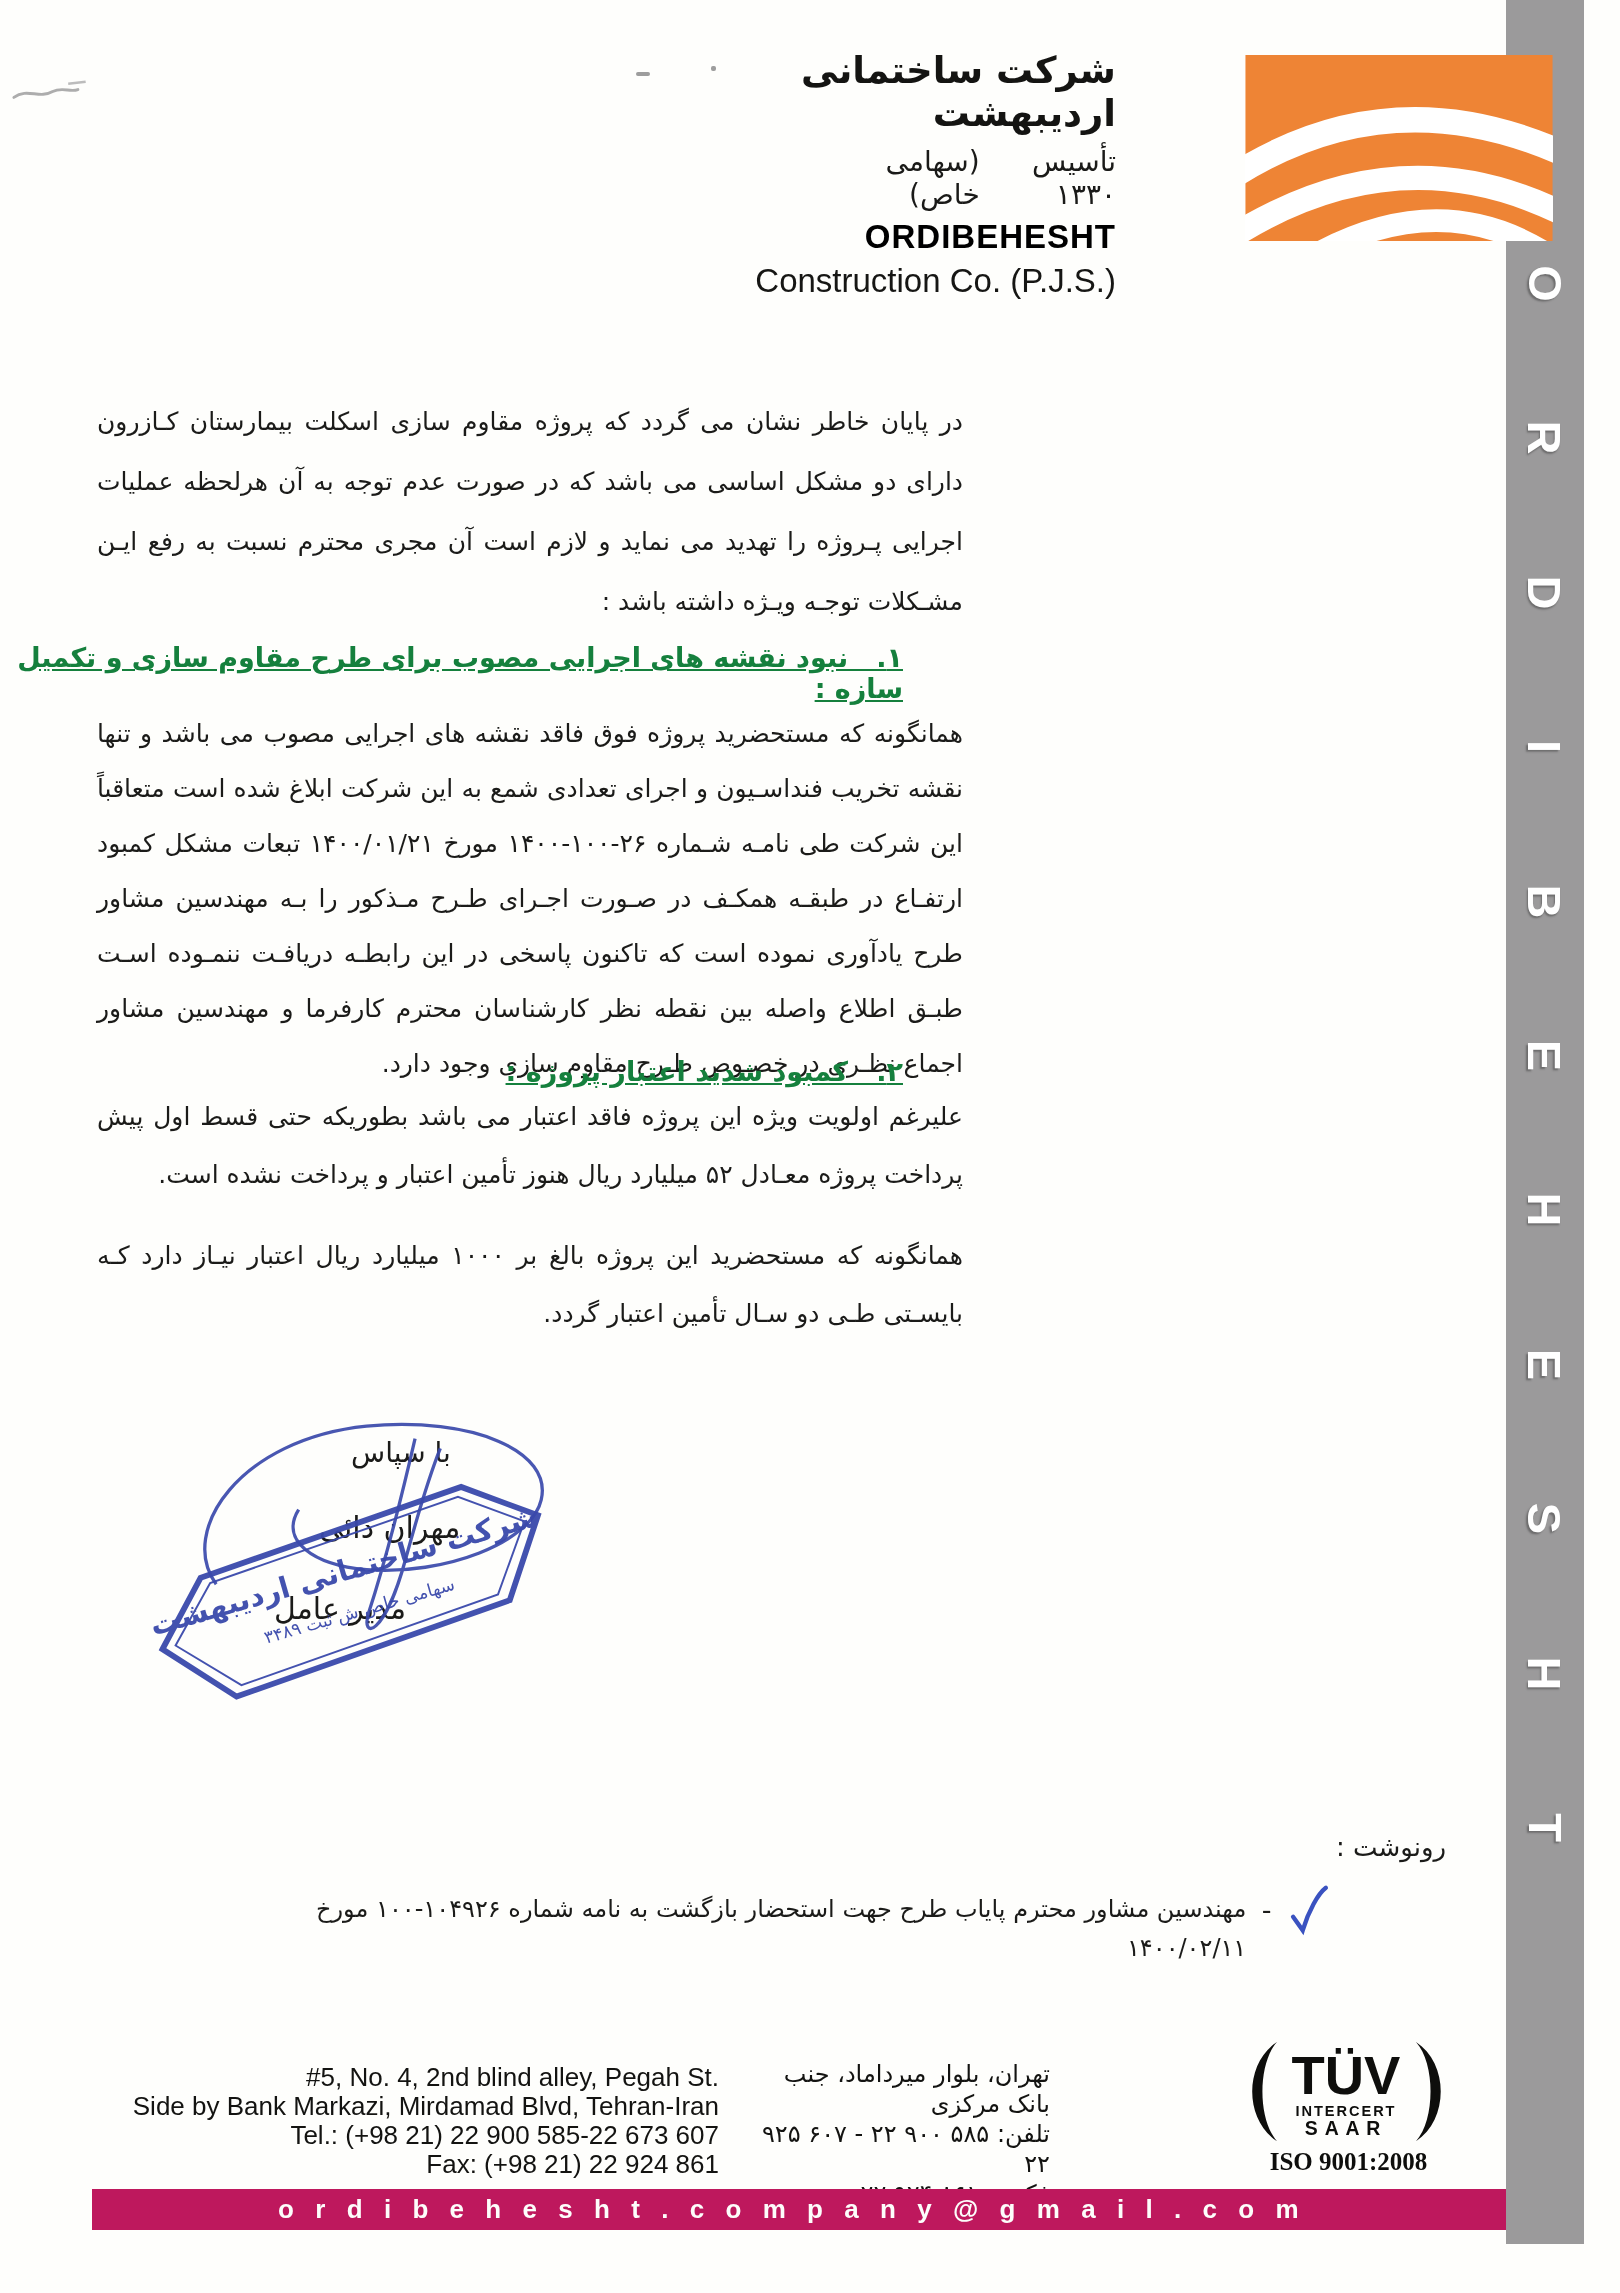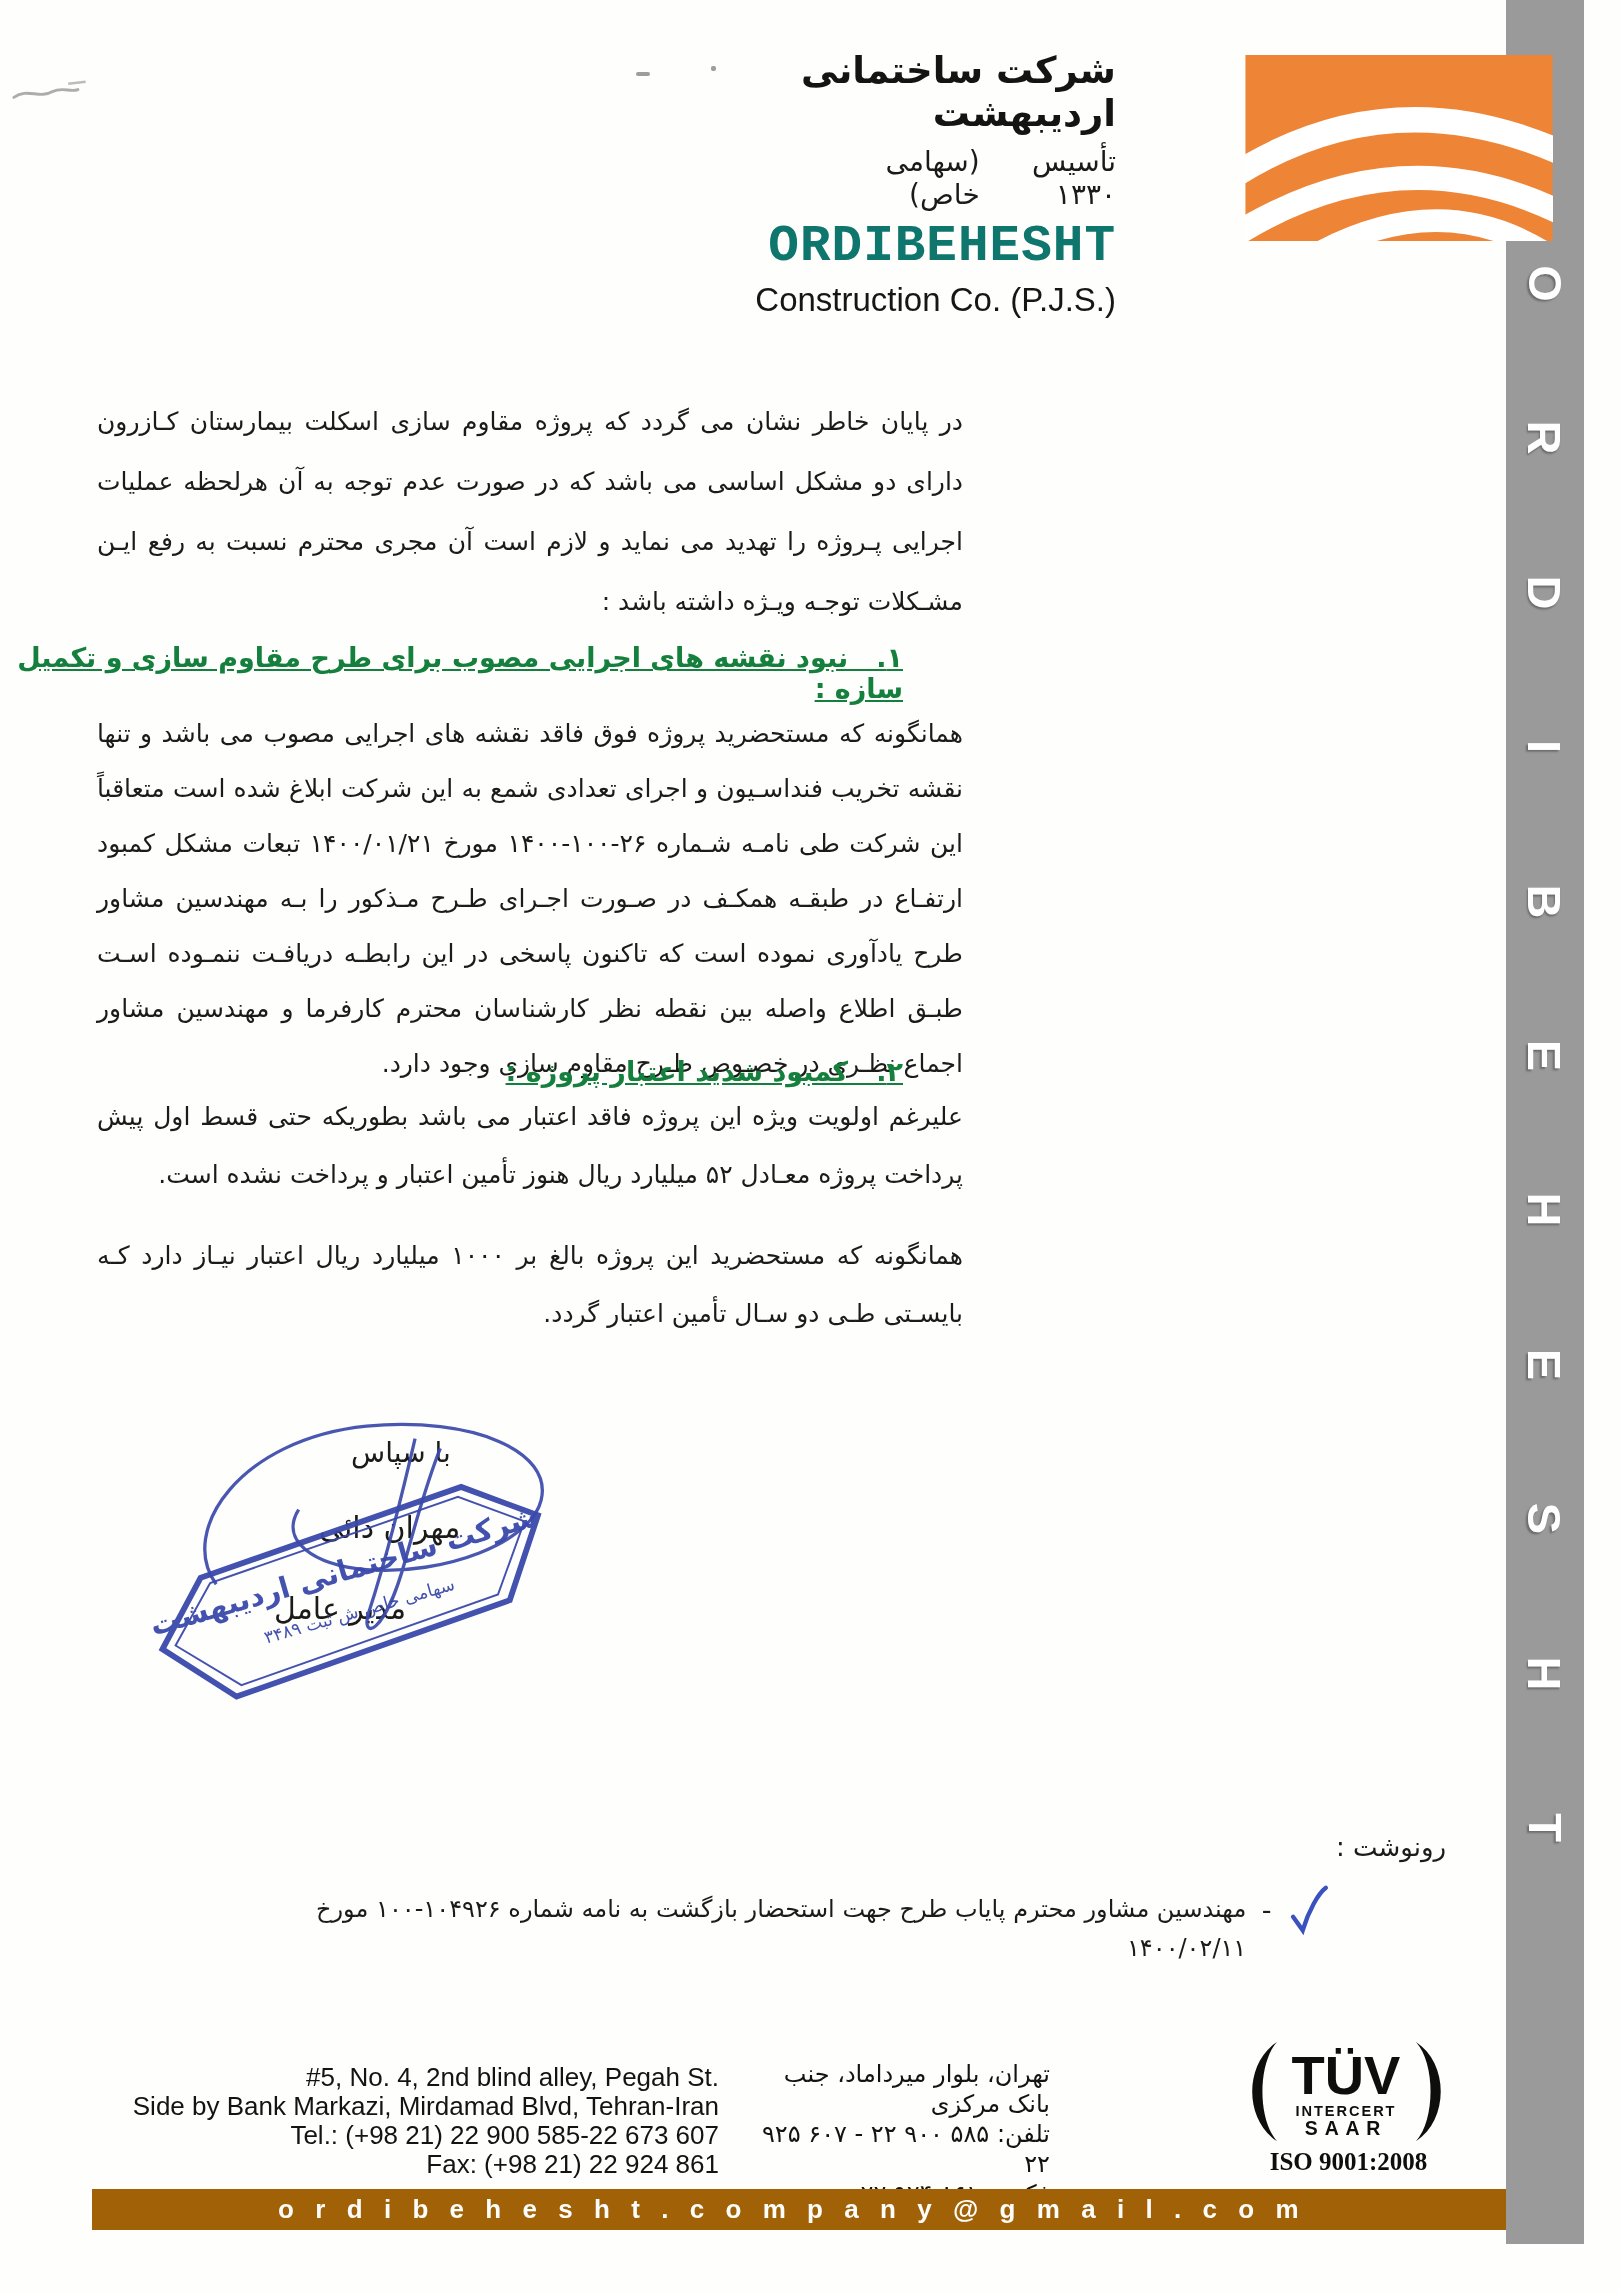--- a/index.html
+++ b/index.html
@@ -16,21 +16,21 @@
   .gray-bar .letters span{
     font-family:"Liberation Sans", sans-serif; font-weight:bold; font-size:47px; color:#ffffff;
     transform:rotate(90deg); text-shadow:1.9px 1.9px 1.9px rgba(50,50,50,.45); line-height:1;
   }
   
   .logo{position:absolute; left:1245px; top:55px; width:308px; height:186px;}
   
   .hdr{position:absolute; right:505px; top:49px; width:456px; text-align:right; direction:rtl;}
   .hdr .fa-title{font-size:37px; font-weight:bold; color:#141412; letter-spacing:0;}
   .hdr .fa-sub{display:flex; direction:rtl; justify-content:space-between; margin-top:9.7px; font-size:28px; color:#1a1a18; width:291px; margin-right:0; margin-left:auto;}
-  .hdr .en-title{font-family:Liberation Mono, monospace; font-weight:bold; font-size:51px; color:#0f766e; margin-top:7.8px; letter-spacing:1px; direction:ltr;}
+  .hdr .en-title{font-family:Liberation Sans, sans-serif; font-weight:bold; font-size:33px; color:#000000; margin-top:7.8px; letter-spacing:1px; direction:ltr;}
   .hdr .en-sub{font-family:"Liberation Sans", sans-serif; font-size:33px; color:#161614; margin-top:6px; direction:ltr;}
   
   .para{position:absolute; left:97px; width:866px; direction:rtl; text-align:justify; text-align-last:right; font-size:25px; line-height:55px; color:#1b1b19;}
   .p1{top:392px; line-height:60px;}
   .p2{top:706px;}
   .p3{top:1088px; line-height:58px;}
   .p4{top:1227px; line-height:58px;}
   .head{position:absolute; direction:rtl; font-weight:bold; font-size:27px; color:#15803d;text-decoration:underline;}
   .h1{right:718px; top:642px;}
   .h2{right:718px; top:1056px;}
@@ -47,21 +47,21 @@
   .cc-dash{font-size:27px; color:#1b1b19; line-height:39px;}
   .cc-text{width:999px; font-size:24px; color:#1b1b19; text-align:right; direction:rtl; line-height:39px;}
   
   .addr-en{position:absolute; right:902px; top:2063px; text-align:right; direction:ltr;
     font-family:"Liberation Sans", sans-serif; font-size:26px; line-height:29px; color:#131311; width:621px;}
   .addr-fa{position:absolute; right:571px; top:2059px; text-align:right; direction:rtl;
     font-size:24px; line-height:30px; color:#131311; width:291px;}
   .tuv{position:absolute; left:1242px; top:2036px; width:209px; height:115px;}
   .iso{position:absolute; left:1254px; top:2148px; width:189px; text-align:center;
     font-family:"Liberation Serif", serif; font-weight:bold; font-size:25px; color:#0e0e0c;}
-  .email-bar{position:absolute; left:92px; top:2189px; width:1414px; height:41px; background:#a16207;
+  .email-bar{position:absolute; left:92px; top:2189px; width:1414px; height:41px; background:#be185d;
     display:flex; align-items:center; justify-content:center;}
   .email-bar span{font-family:"Liberation Sans", sans-serif; font-weight:bold; font-size:26px;
     color:#fdfdfb; letter-spacing:21.3px; white-space:nowrap;}
   .scribble{position:absolute; left:9.7px; top:76px; width:97px; height:33px;}
   .speck{position:absolute; background:#9d9d9d; border-radius:1.9px;}
 </style>
 </head>
 <body>
 
 <div class="page">

